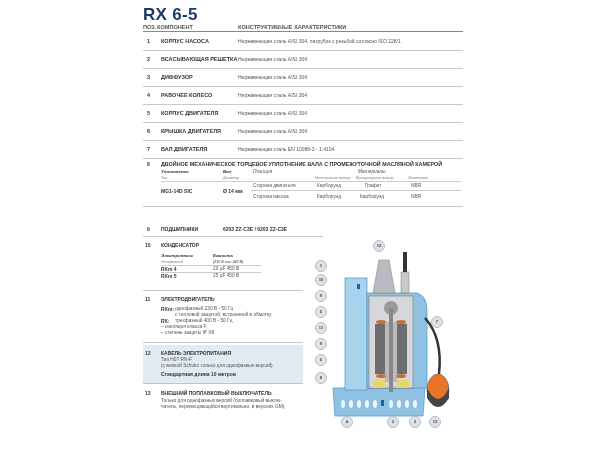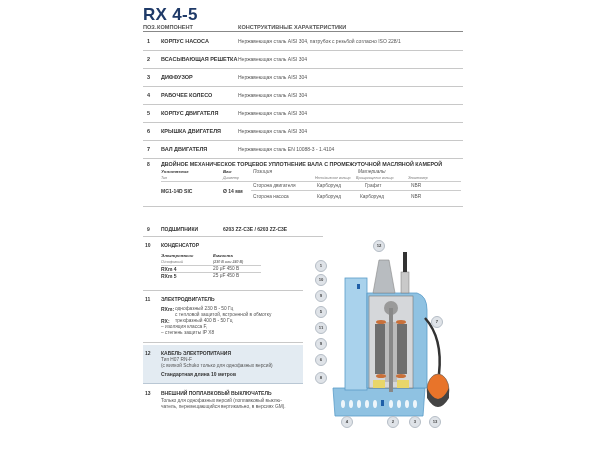--- a/index.html
+++ b/index.html
@@ -25,21 +25,21 @@
   .sec12 { position:absolute; left:0; top:345px; width:160px; height:38px; background:#e3ebf2; border-bottom:1px solid #b9c7d4; }
   .sec13 { position:absolute; left:0; top:386px; width:160px; height:30px; }
   .diagram { position:absolute; left:305px; top:238px; width:150px; height:190px; }
   .callout { position:absolute; width:10px; height:10px; border-radius:50%; background:#dfe3e8; border:1px solid #b5bdc6;
              font-size:4.2px; font-weight:bold; color:#444; text-align:center; line-height:10px; }
 </style>
 </head>
 <body>
 
 <div class="page">
-  <div class="title">RX 4-5</div>
+  <div class="title">RX 6-5</div>
 
   <div class="hdr" style="left:0;">ПОЗ.</div>
   <div class="hdr" style="left:14px;">КОМПОНЕНТ</div>
   <div class="hdr" style="left:95px;">КОНСТРУКТИВНЫЕ ХАРАКТЕРИСТИКИ</div>
   <div class="hdr-underline"></div>
 
   <div class="row" style="top:33px;">
     <span class="num">1</span>
     <span class="comp">КОРПУС НАСОСА</span>
     <span class="spec">Нержавеющая сталь AISI 304, патрубок с резьбой согласно ISO 228/1</span>

